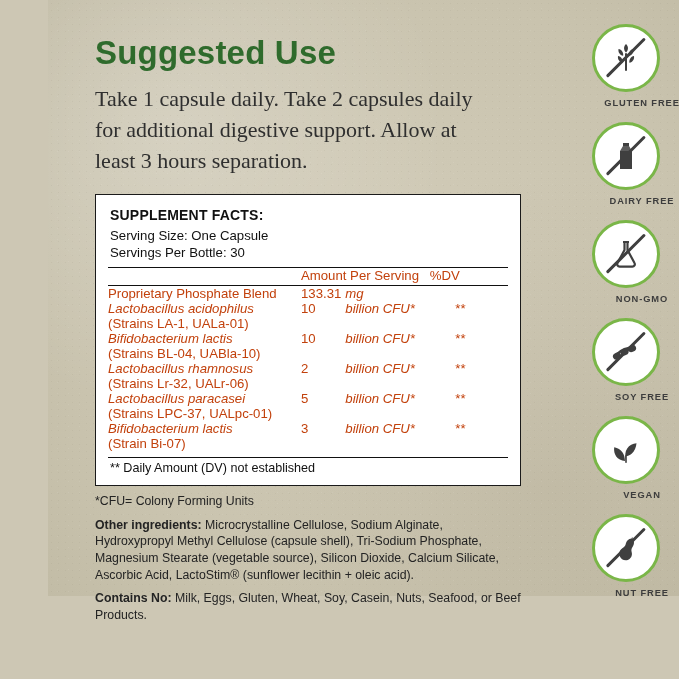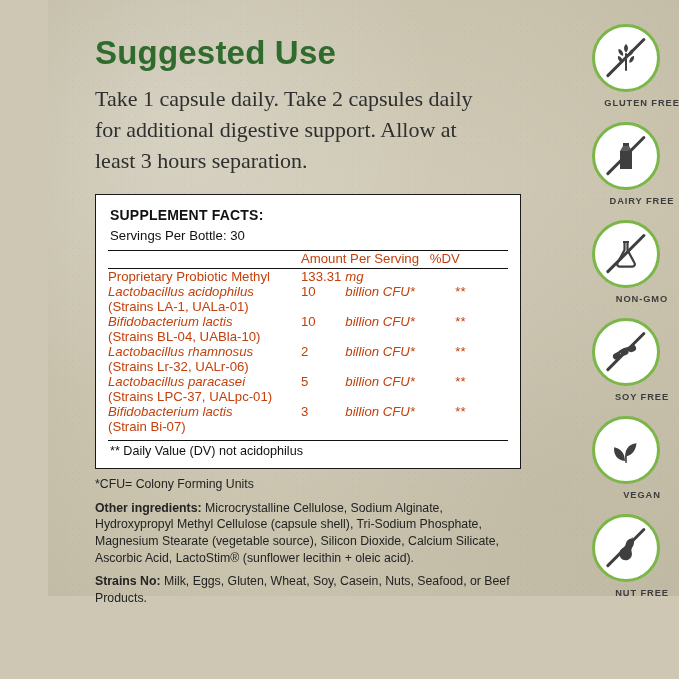--- a/index.html
+++ b/index.html
@@ -185,38 +185,39 @@
 
 <div class="page">
   <div class="grain"></div>
 
   <div class="content">
     <h1 class="headline">Suggested Use</h1>
     <p class="intro">Take 1 capsule daily. Take 2 capsules daily for additional digestive support. Allow at least 3 hours separation.</p>
 
     <div class="facts">
       <div class="facts-title">SUPPLEMENT FACTS:</div>
+      <div class="serving">Serving Size: One Capsule</div>
       <div class="serving">Servings Per Bottle: 30</div>
       <div class="rule-thin"></div>
 
       <table class="nutr">
         <tbody>
             <tr class="hdr-row">
           <td class="col-name"></td>
           <td class="col-amt hdr-amt" colspan="2">Amount Per Serving</td>
           <td class="col-dv hdr-dv">%DV</td>
         </tr>
       </tbody>
         </table>
       <div class="rule-med"></div>
 
       <table class="nutr">
         <tbody>
             <tr>
-          <td class="col-name blend-name">Proprietary Probiotic Methyl</td>
+          <td class="col-name blend-name">Proprietary Phosphate Blend</td>
           <td class="col-amt">133.31</td>
           <td class="col-unit">mg</td>
           <td class="col-dv"></td>
         </tr>
 
         <tr>
           <td class="col-name ital">Lactobacillus acidophilus</td>
           <td class="col-amt">10</td>
           <td class="col-unit">billion CFU*</td>
           <td class="col-dv">**</td>
@@ -266,30 +267,30 @@
           <td class="col-dv">**</td>
         </tr>
         <tr>
           <td class="col-name strain">(Strain Bi-07)</td>
           <td colspan="3"></td>
         </tr>
       </tbody>
         </table>
 
       <div class="rule-med" style="margin-top:6px;"></div>
-      <div class="footnote">** Daily Value (DV) not acidophilus</div>
+      <div class="footnote">** Daily Amount (DV) not established</div>
     </div>
 
     <div class="other">
       <p>*CFU= Colony Forming Units</p>
       <p>
         <b>Other ingredients:</b><span> Microcrystalline Cellulose, Sodium Alginate, Hydroxypropyl Methyl Cellulose (capsule shell), Tri-Sodium Phosphate, Magnesium Stearate (vegetable source), Silicon Dioxide, Calcium Silicate, Ascorbic Acid, LactoStim® (sunflower lecithin + oleic acid).</span>
       </p>
       <p>
-        <b>Strains No:</b><span> Milk, Eggs, Gluten, Wheat, Soy, Casein, Nuts, Seafood, or Beef Products.</span>
+        <b>Contains No:</b><span> Milk, Eggs, Gluten, Wheat, Soy, Casein, Nuts, Seafood, or Beef Products.</span>
       </p>
     </div>
   </div>
 
   <div class="badges">
 
     <div class="badge">
       <div class="badge-circle">
         <svg class="gi" width="34" height="34" viewBox="0 0 34 34">
           <g fill="#3f3f3f">

